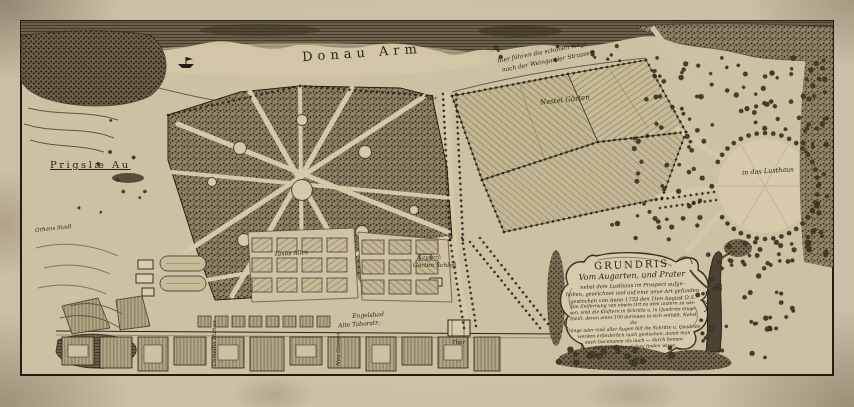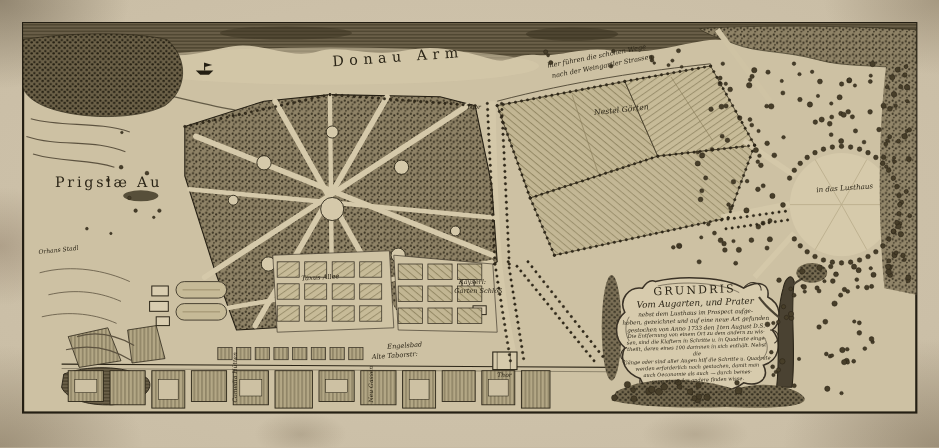--- a/index.html
+++ b/index.html
@@ -866,21 +866,21 @@
         <rect x="372" y="345" width="18" height="18" fill="#cdc1a3" stroke="#2b2517" stroke-width="0.5"></rect>
         <rect x="402" y="337" width="30" height="28" fill="url(#pTown)" stroke="#2b2517" stroke-width="0.8"></rect>
         <rect x="438" y="337" width="30" height="31" fill="url(#pTown)" stroke="#2b2517" stroke-width="0.8"></rect>
         <rect x="444" y="345" width="18" height="15" fill="#cdc1a3" stroke="#2b2517" stroke-width="0.5"></rect>
         <rect x="474" y="337" width="26" height="34" fill="url(#pTown)" stroke="#2b2517" stroke-width="0.8"></rect>
       </g>
   </svg>
 
   <div class="lbl spaced" style="left:302px;top:46px;font-size:13px;transform:rotate(-4deg);">Donau Arm</div>
 
-  <div class="lbl" style="left:50px;top:160px;font-size:13px;letter-spacing:2.5px;">Prigslæ Au</div>
+  <div class="lbl" style="left:50px;top:160px;font-size:10px;letter-spacing:2.5px;text-decoration:underline;">Prigslæ Au</div>
 
   <div class="lbl italic" style="left:540px;top:97px;font-size:7px;transform:rotate(-6deg);">Nestel Görten</div>
 
   <div class="lbl italic" style="left:497px;top:49px;font-size:6px;transform:rotate(-11deg);">hier führen die schönen Wege</div>
   <div class="lbl italic" style="left:501px;top:58px;font-size:6px;transform:rotate(-11deg);">nach der Weingartler Strassen</div>
 
   <div class="lbl italic" style="left:742px;top:168px;font-size:6.5px;transform:rotate(-4deg);">in das Lusthaus</div>
 
   <div class="lbl italic" style="left:417px;top:254px;font-size:6px;">Käyserl:</div>
   <div class="lbl italic" style="left:413px;top:262px;font-size:6px;">Garten Schlöß</div>

